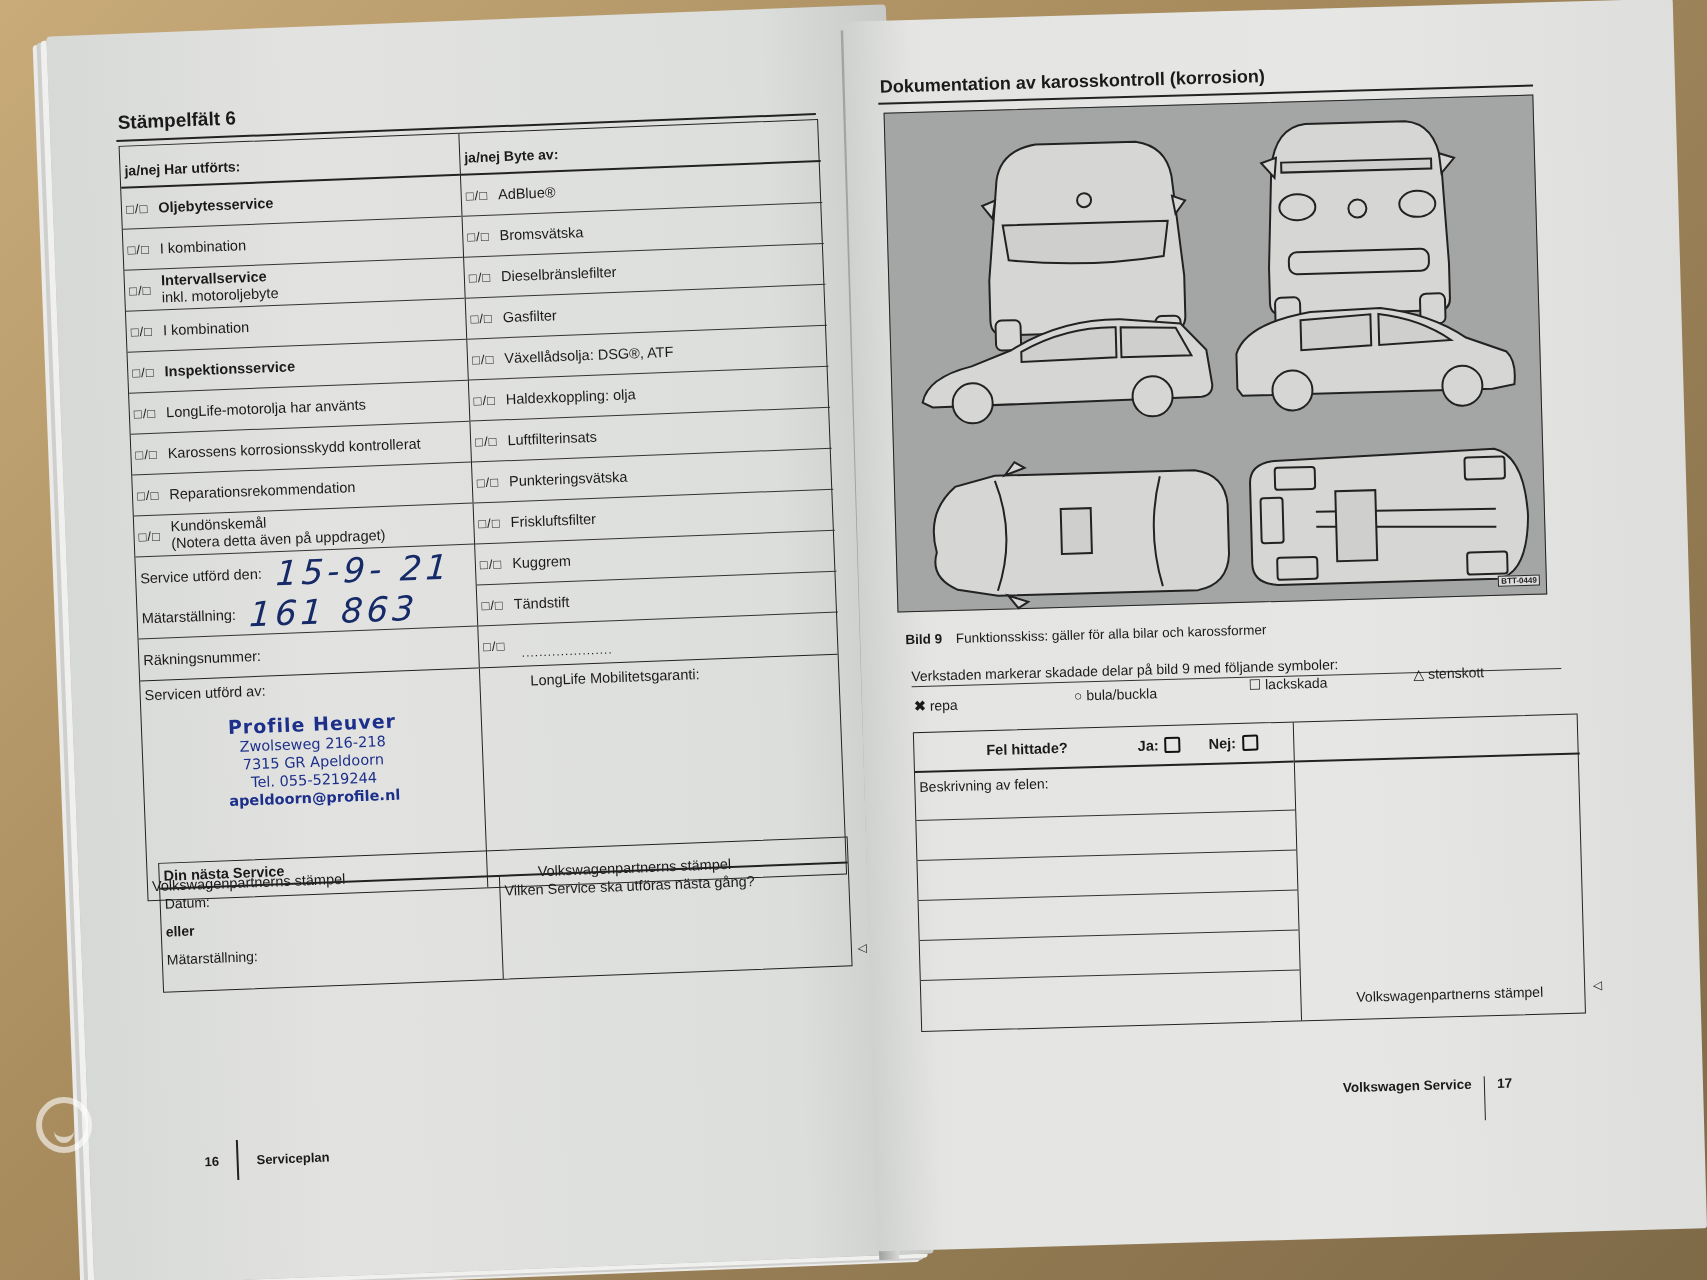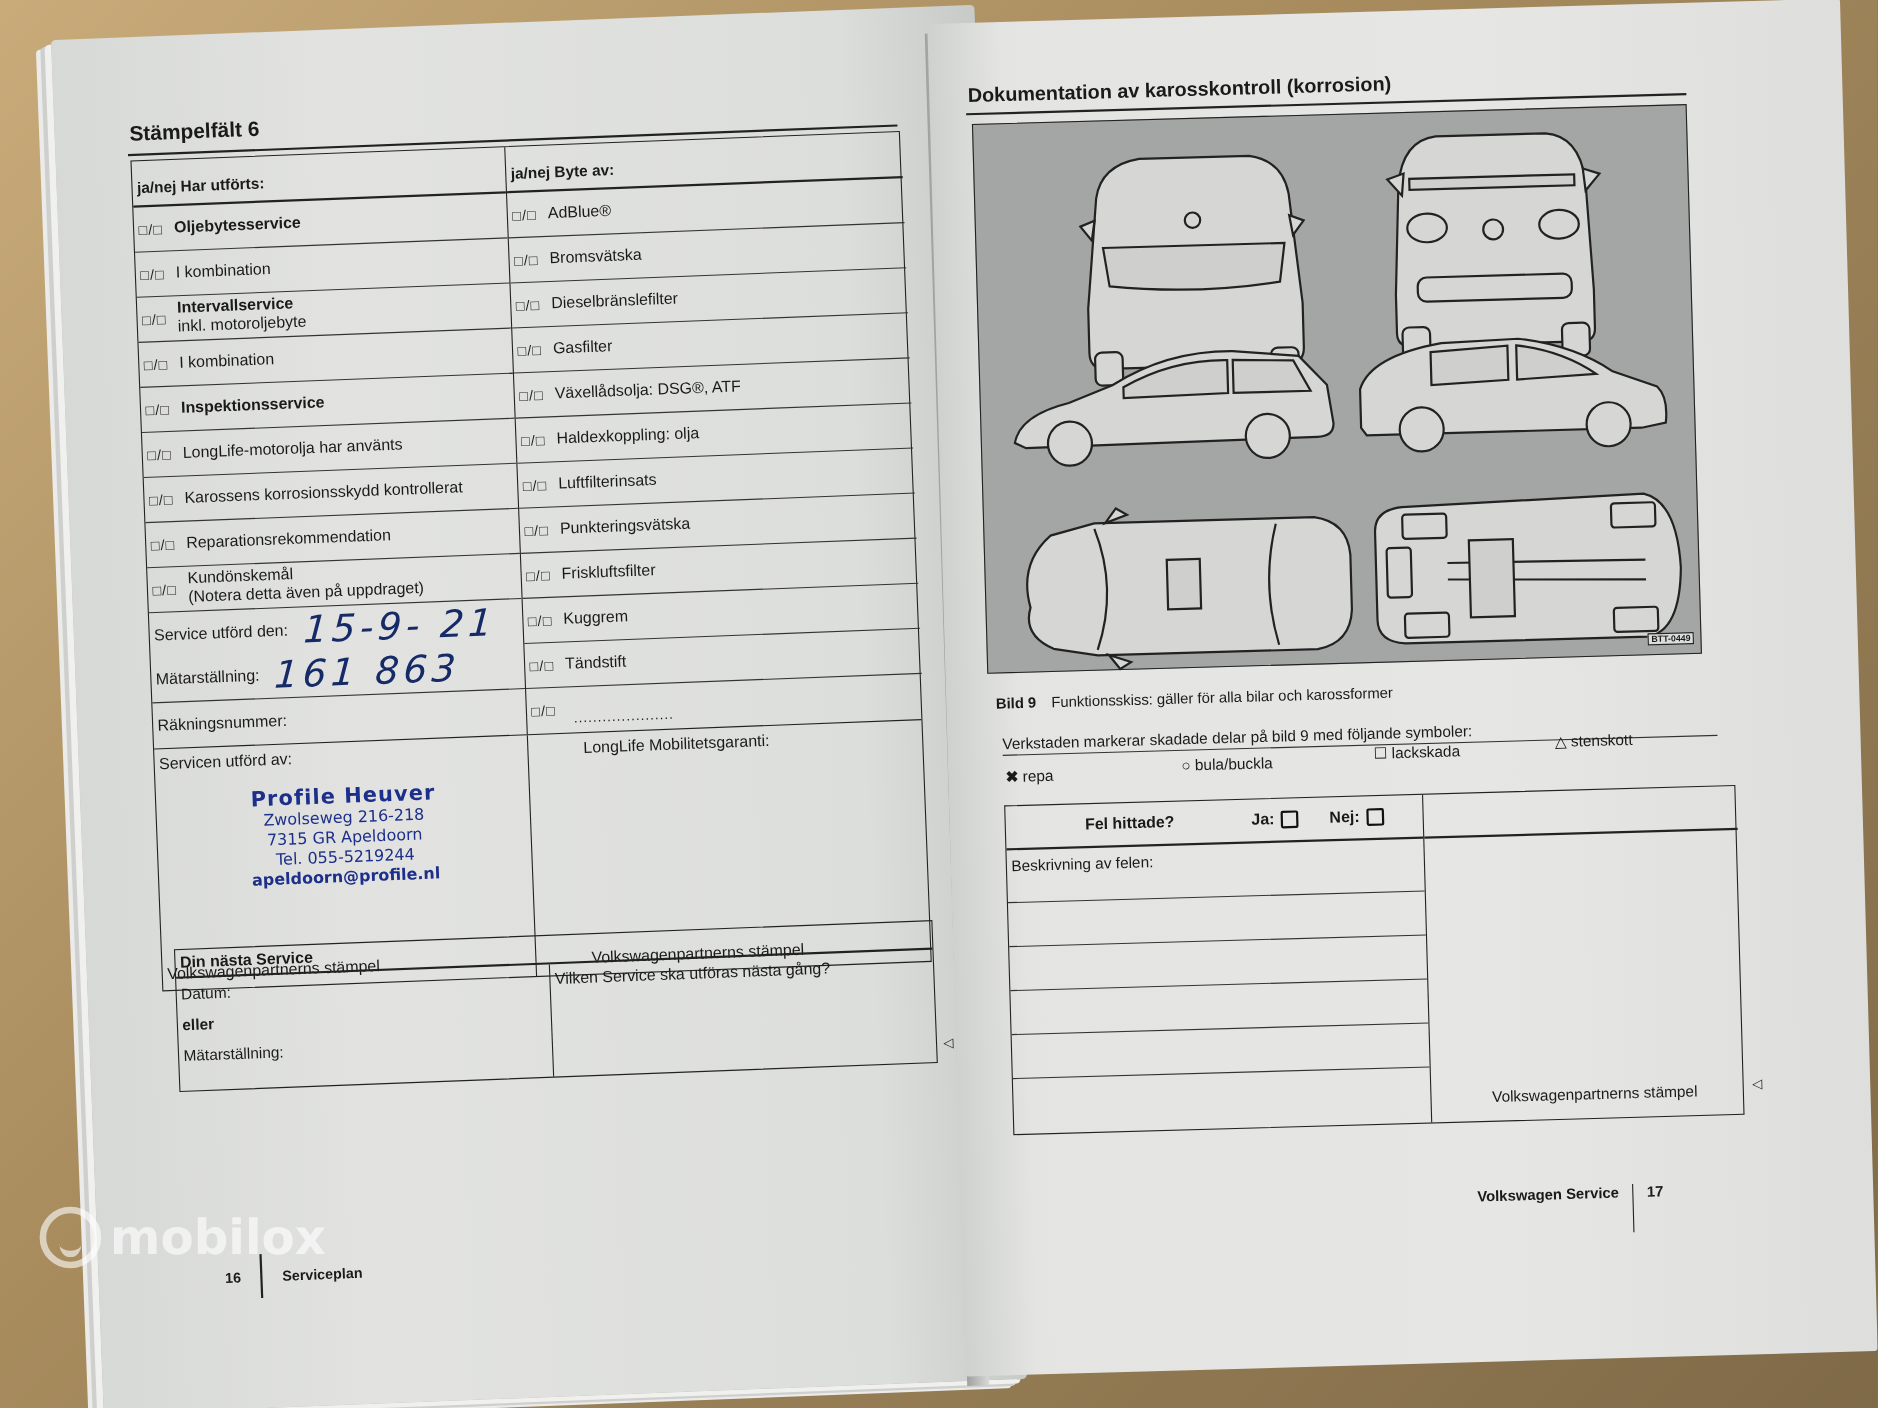--- a/index.html
+++ b/index.html
@@ -429,14 +429,13 @@
 
   <div class="footer-right">
     <span>Volkswagen Service</span>
     <span class="bar"></span>
     <span>17</span>
   </div>
 </div>
 
 <div class="watermark">
   <span class="wm-ring"></span>
-  <span>mobilox</span>
 </div>
 
 </body></html>

